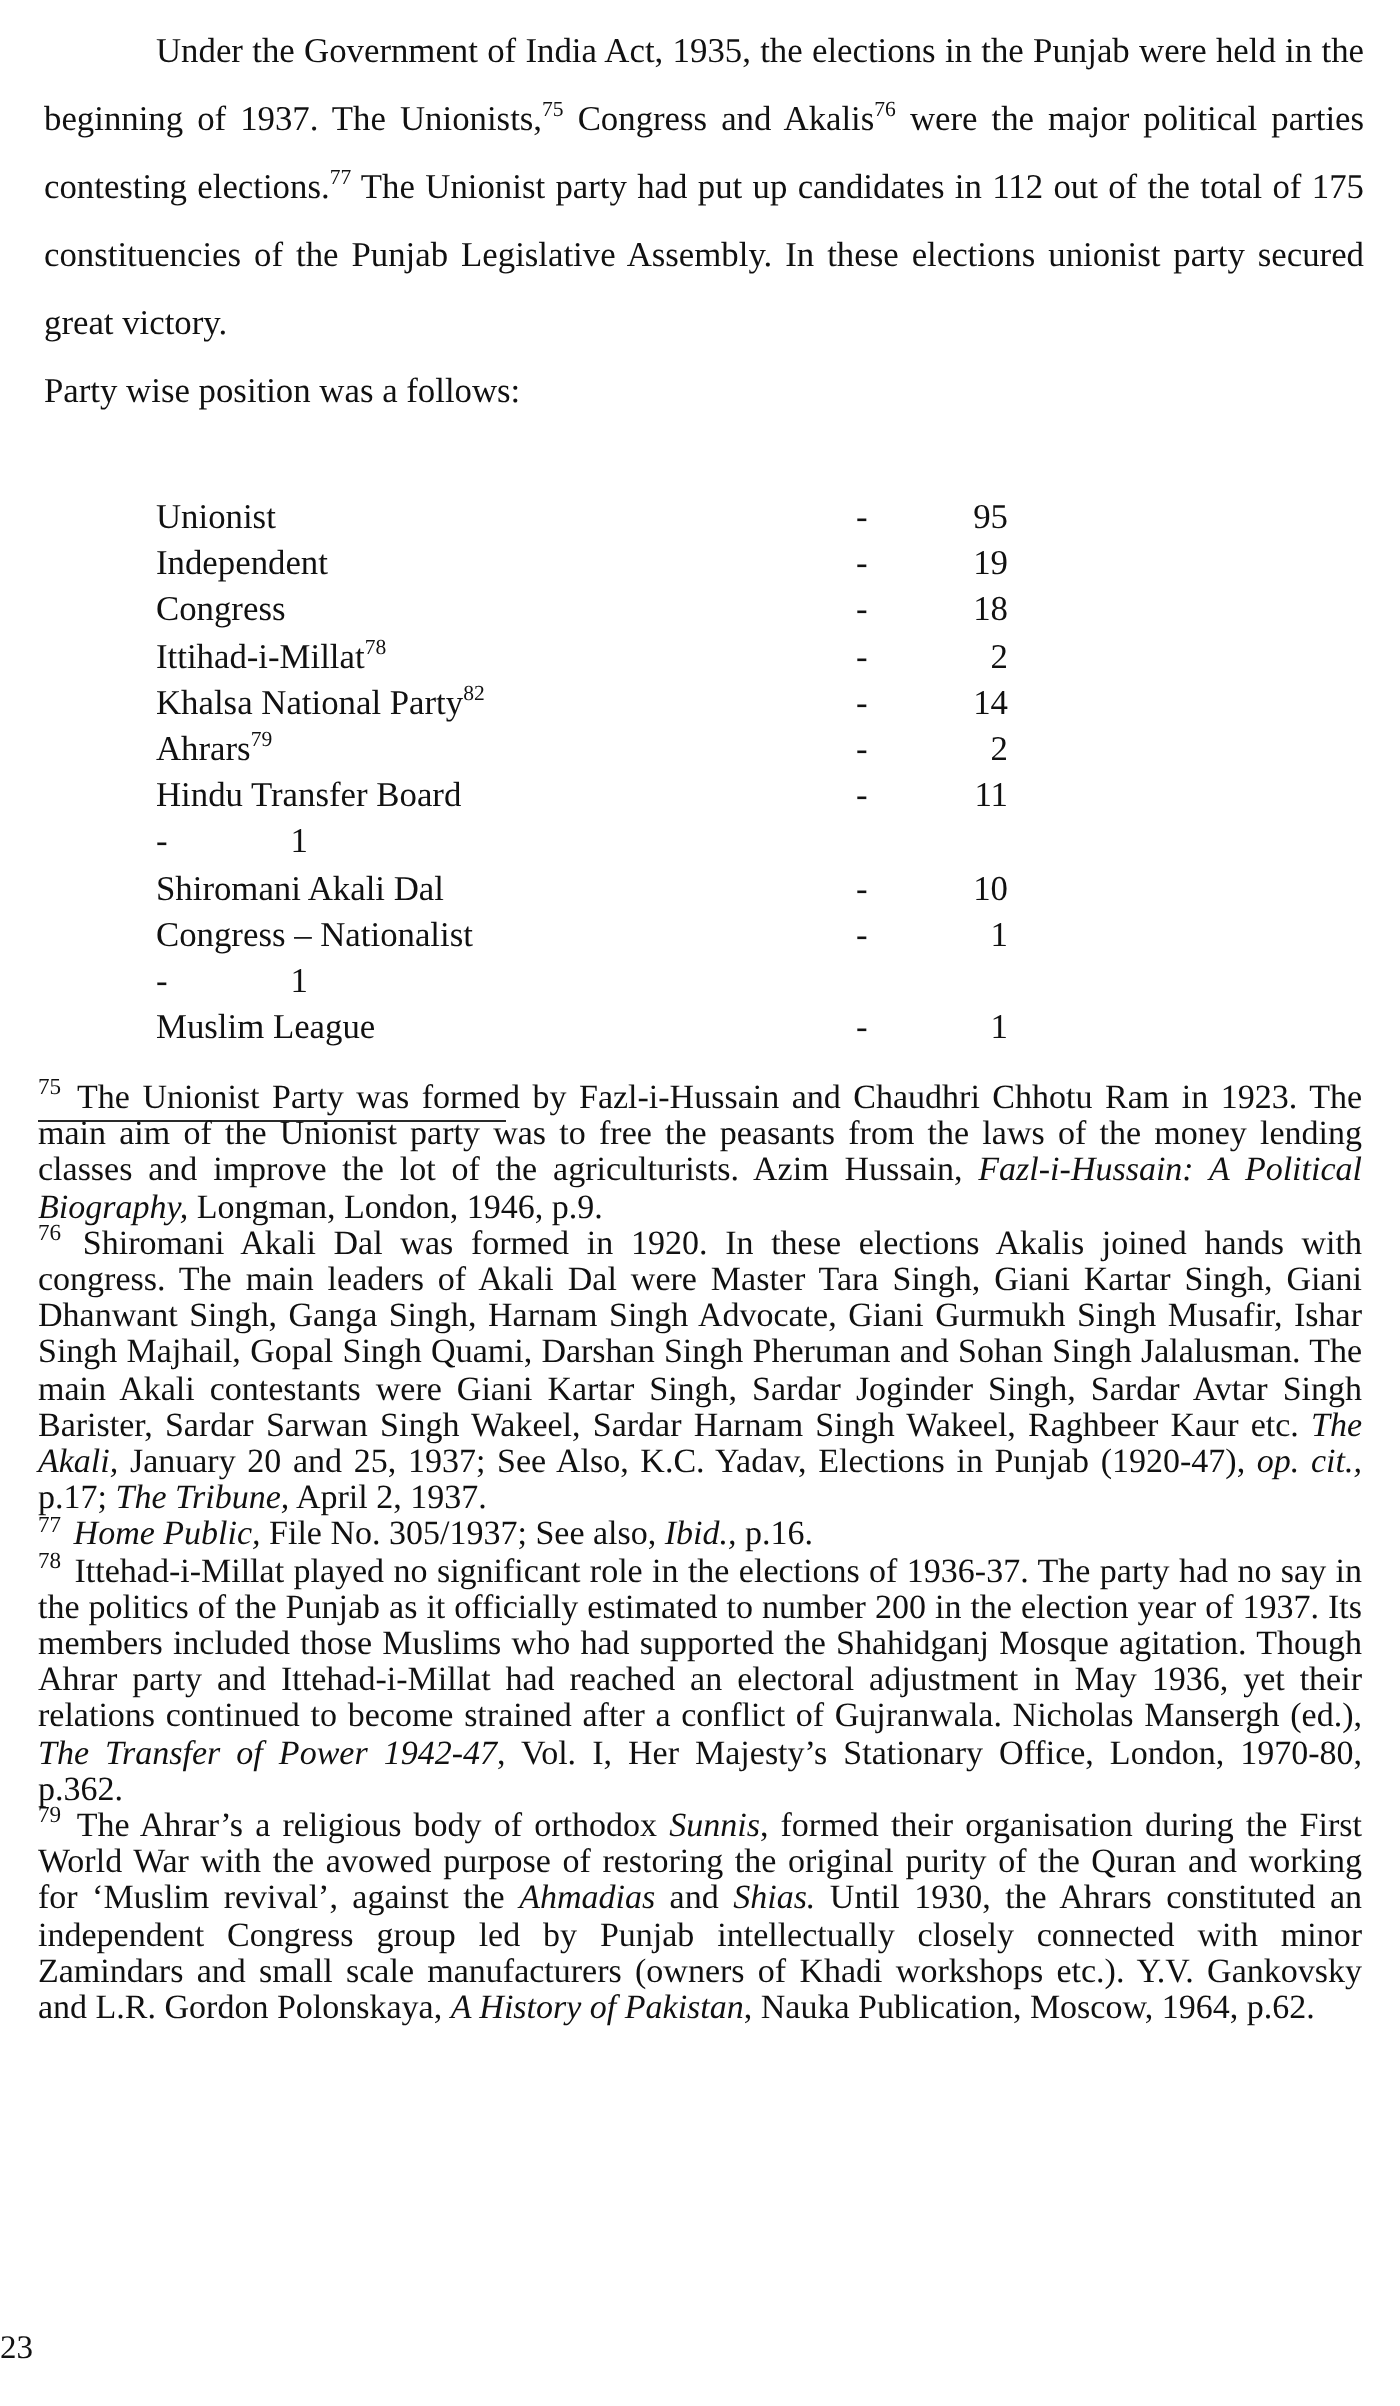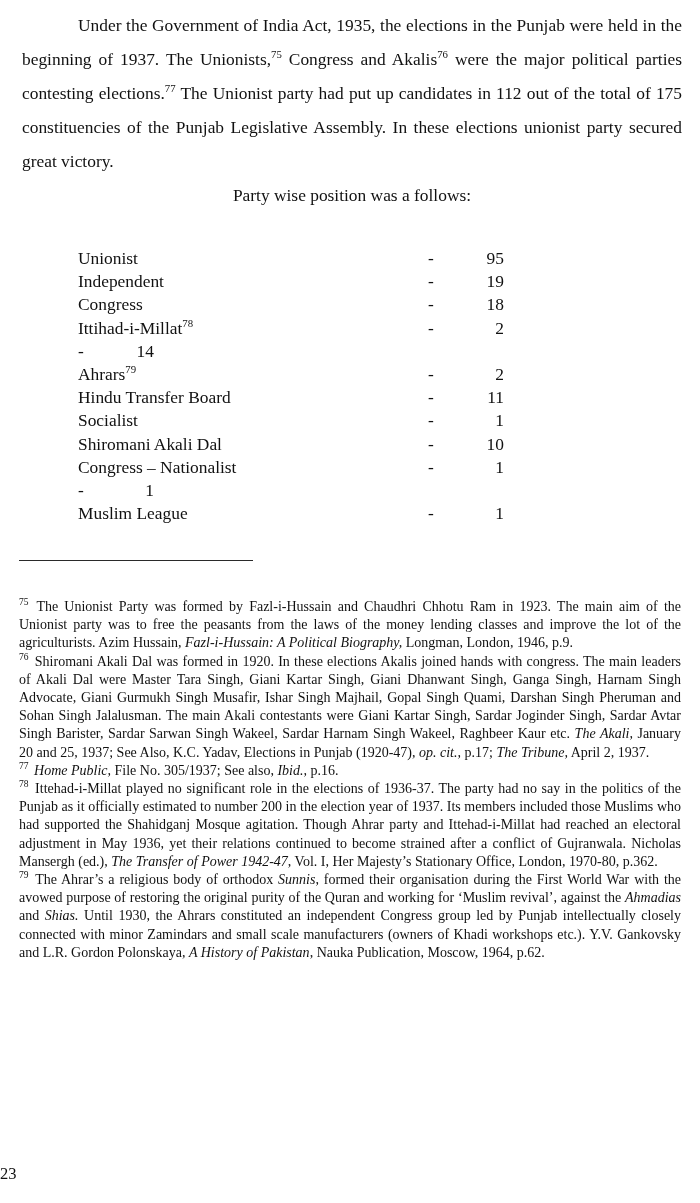--- a/index.html
+++ b/index.html
@@ -34,21 +34,21 @@
     text-align: justify;
     text-justify: inter-word;
   }
   .body-text p {
     margin: 0;
   }
   .para-indent {
     text-indent: 56px;
   }
   .no-justify {
-    text-align: center;
+    text-align: left;
     font-family: Liberation Serif, serif;
   }
   sup {
     font-size: 0.62em;
     vertical-align: super;
     line-height: 0;
   }
 
   
   .party-list {
@@ -87,23 +87,23 @@
     top: 560px;
     width: 234px;
     height: 0;
     border-top: 1.6px solid #2a2a2a;
   }
 
   
   .footnotes {
     position: absolute;
     left: 19px;
-    top: 598px;
+    top: 540px;
     width: 662px;
-    font-size: 14px;
+    font-size: 17px;
     line-height: 18.2px;
     text-align: justify;
     text-justify: inter-word;
   }
   .footnotes p {
     margin: 0;
   }
   .footnotes .fn-num {
     font-size: 0.68em;
     vertical-align: super;
@@ -151,35 +151,35 @@
         <div class="party-name">Congress</div>
         <div class="party-dash">-</div>
         <div class="party-seats">18</div>
       </div>
       <div class="party-row">
         <div class="party-name">Ittihad-i-Millat<sup>78</sup></div>
         <div class="party-dash">-</div>
         <div class="party-seats">2</div>
       </div>
       <div class="party-row">
+        <div class="party-name">Khalsa National Party<sup>82</sup></div>
         <div class="party-dash">-</div>
         <div class="party-seats">14</div>
       </div>
       <div class="party-row">
         <div class="party-name">Ahrars<sup>79</sup></div>
         <div class="party-dash">-</div>
         <div class="party-seats">2</div>
       </div>
       <div class="party-row">
         <div class="party-name">Hindu Transfer Board</div>
         <div class="party-dash">-</div>
         <div class="party-seats">11</div>
       </div>
       <div class="party-row">
-        <div class="party-name">Socialist</div>
         <div class="party-dash">-</div>
         <div class="party-seats">1</div>
       </div>
       <div class="party-row">
         <div class="party-name">Shiromani Akali Dal</div>
         <div class="party-dash">-</div>
         <div class="party-seats">10</div>
       </div>
       <div class="party-row">
         <div class="party-name">Congress – Nationalist</div>

